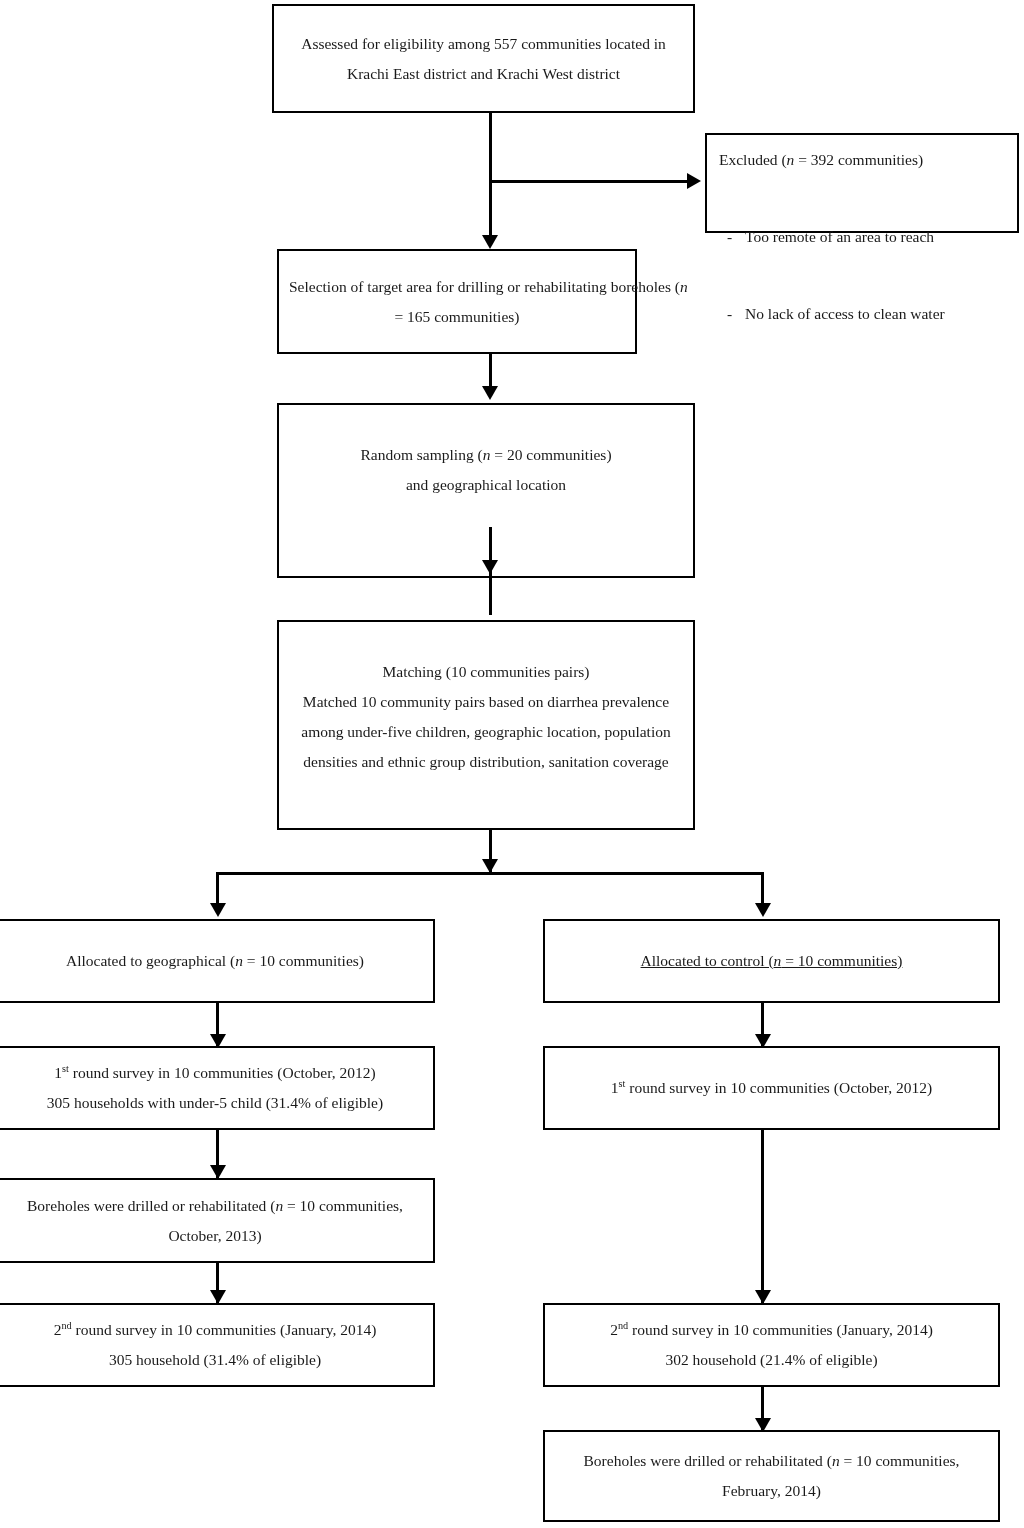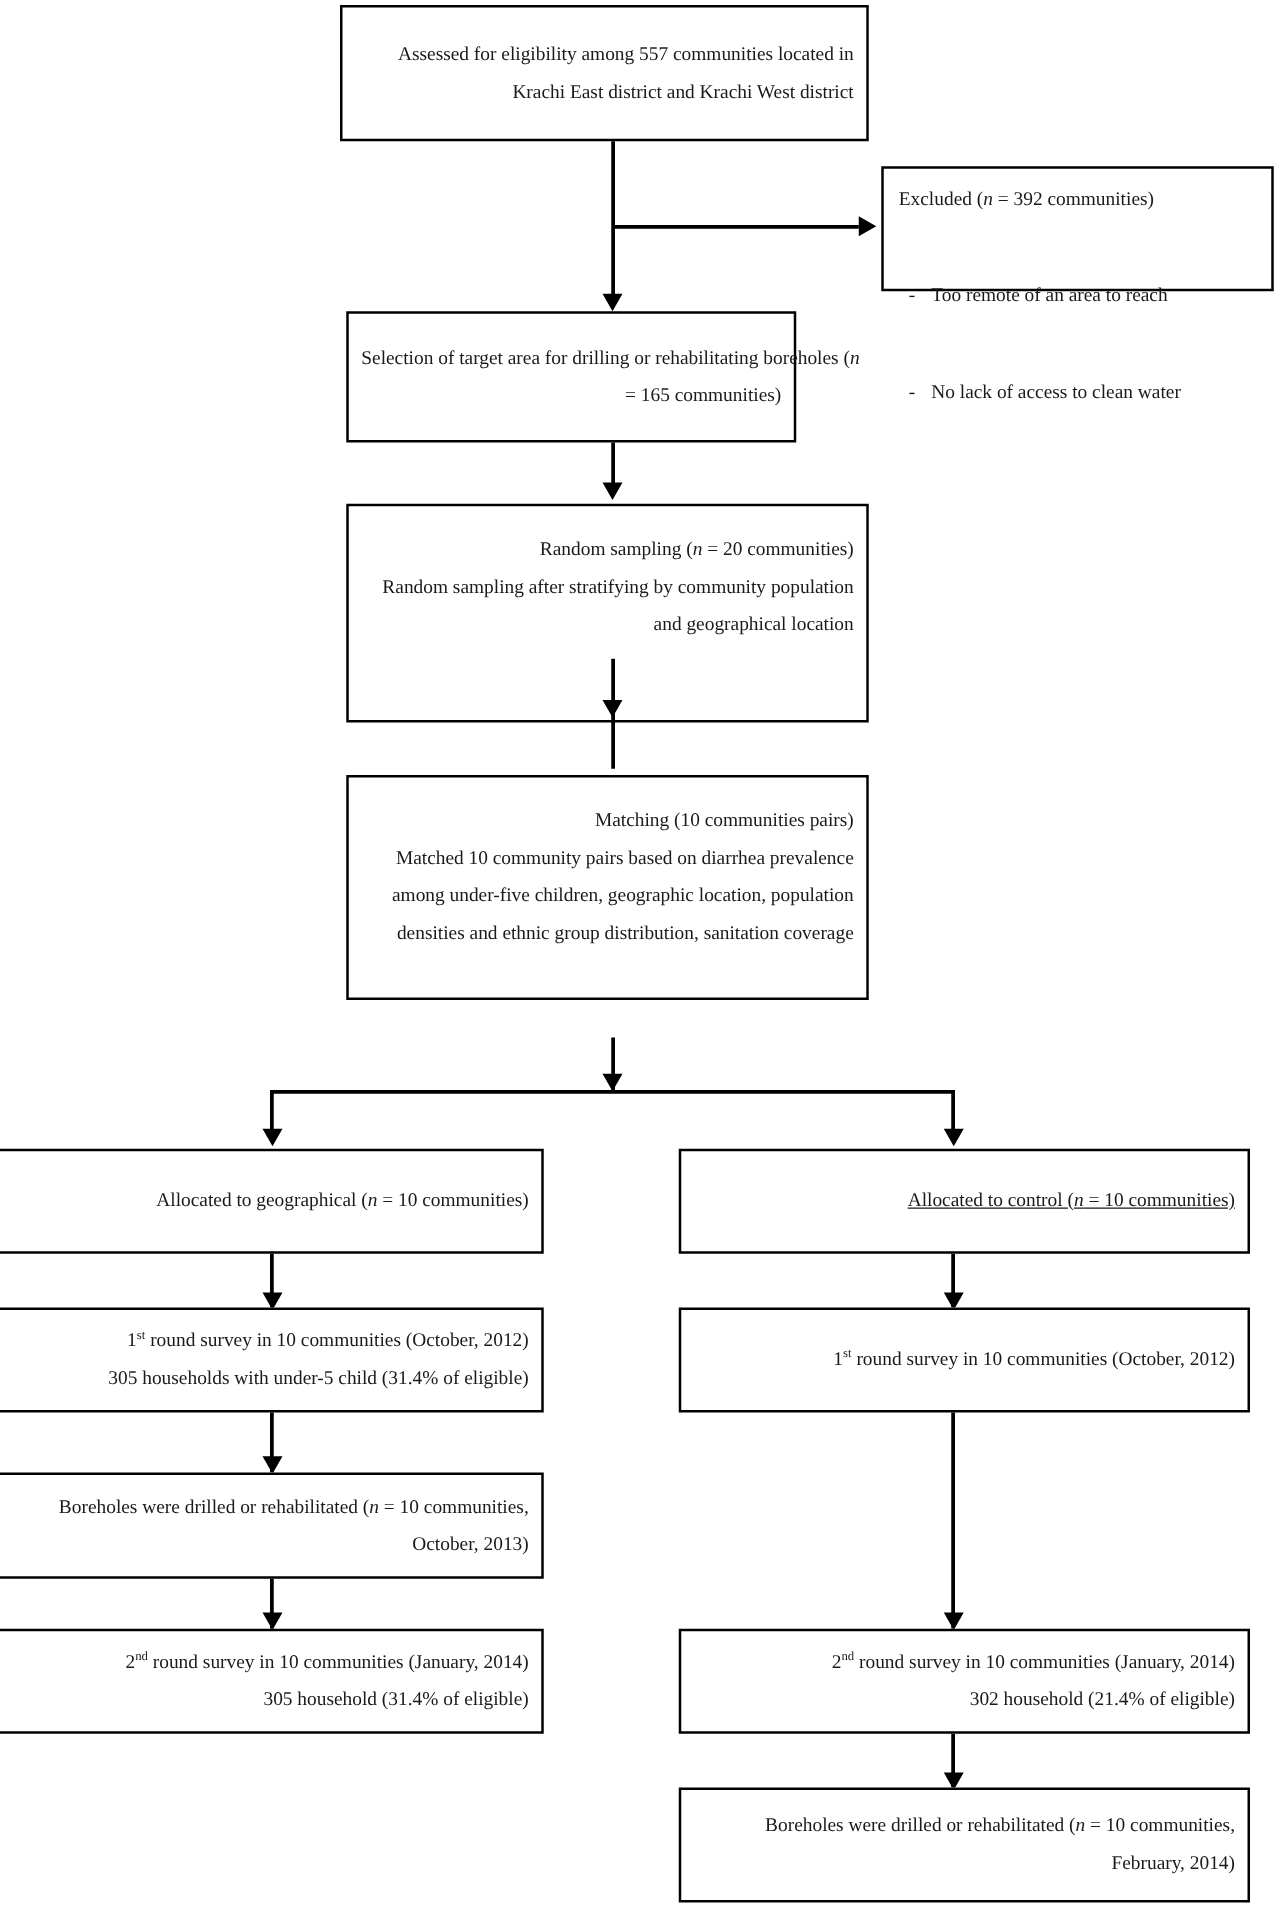--- a/index.html
+++ b/index.html
@@ -21,21 +21,21 @@
   
   .fbox {
     position: absolute;
     box-sizing: border-box;
     border: 2.5px solid #000000;
     background: #ffffff;
     display: flex;
     flex-direction: column;
     align-items: center;
     justify-content: center;
-    text-align: right;
+    text-align: center;
     padding: 22px 10px;
   }
   .fbox .line {
     display: block;
     width: 100%;
     font-size: 15.5px;
     line-height: 30px;
     white-space: nowrap;
   }
   .fbox.align-left {
@@ -120,29 +120,28 @@
     <span class="line"><span>Selection of target area for drilling or rehabilitating boreholes (</span><em class="nv">n</em></span>
     <span class="line">= 165 communities)</span>
   </div>
 
   <div class="vline" style="left:489px; top:354px; width:3px; height:35px;"></div>
   <div class="arrowdown" style="left:482px; top:386px;"></div>
 
   <div class="fbox" style="left:277px; top:403px; width:418px; height:175px;">
     <div style="margin-top:-42px; width:100%;">
       <span class="line"><span>Random sampling (</span><em class="nv">n</em><span> = 20 communities)</span></span>
-      <span class="line">Random sampling after stratifying by community population</span>
       <span class="line">and geographical location</span>
     </div>
   </div>
 
   <div class="vline" style="left:489px; top:527px; width:3px; height:88px;"></div>
   <div class="arrowdown" style="left:482px; top:560px;"></div>
 
-  <div class="fbox" style="left:277px; top:620px; width:418px; height:180px;">
+  <div class="fbox" style="left:277px; top:620px; width:418px; height:210px;">
     <div style="margin-top:-16px; width:100%;">
       <span class="line">Matching (10 communities pairs)</span>
       <span class="line">Matched 10 community pairs based on diarrhea prevalence</span>
       <span class="line">among under-five children, geographic location, population</span>
       <span class="line">densities and ethnic group distribution, sanitation coverage</span>
     </div>
   </div>
 
   <div class="vline" style="left:489px; top:830px; width:3px; height:42px;"></div>
   <div class="arrowdown" style="left:482px; top:859px;"></div>

